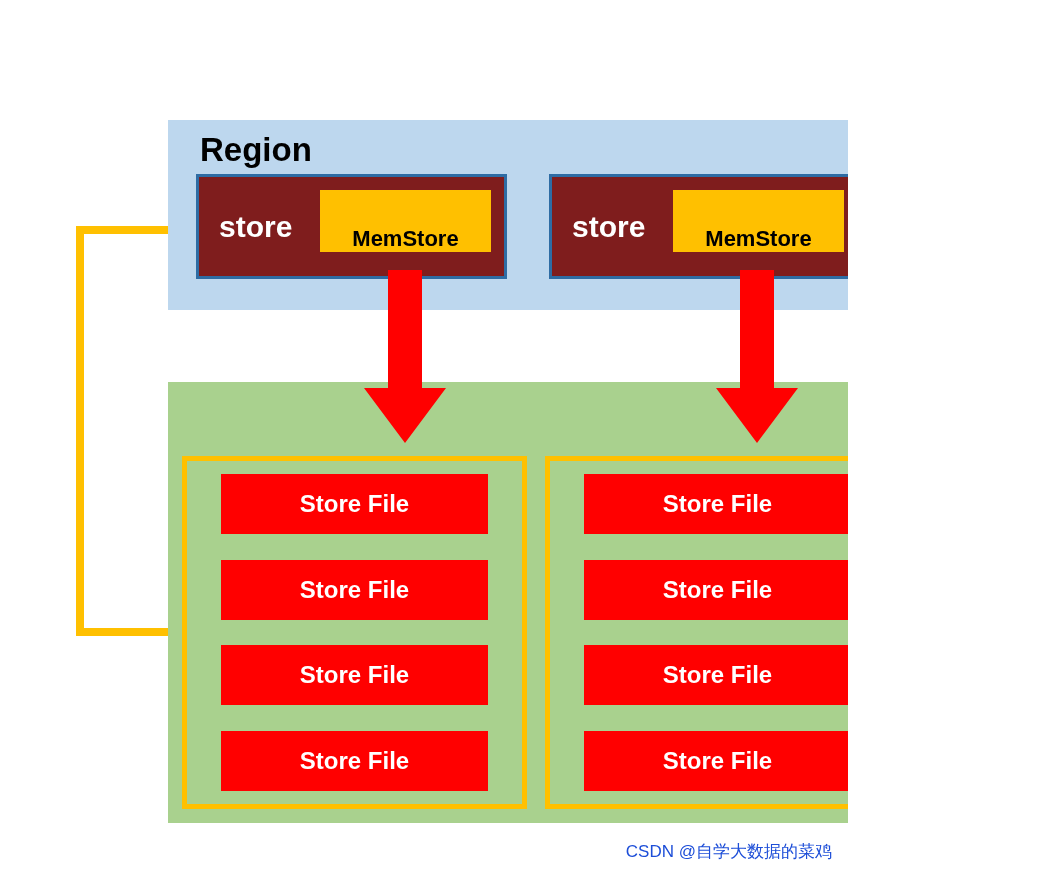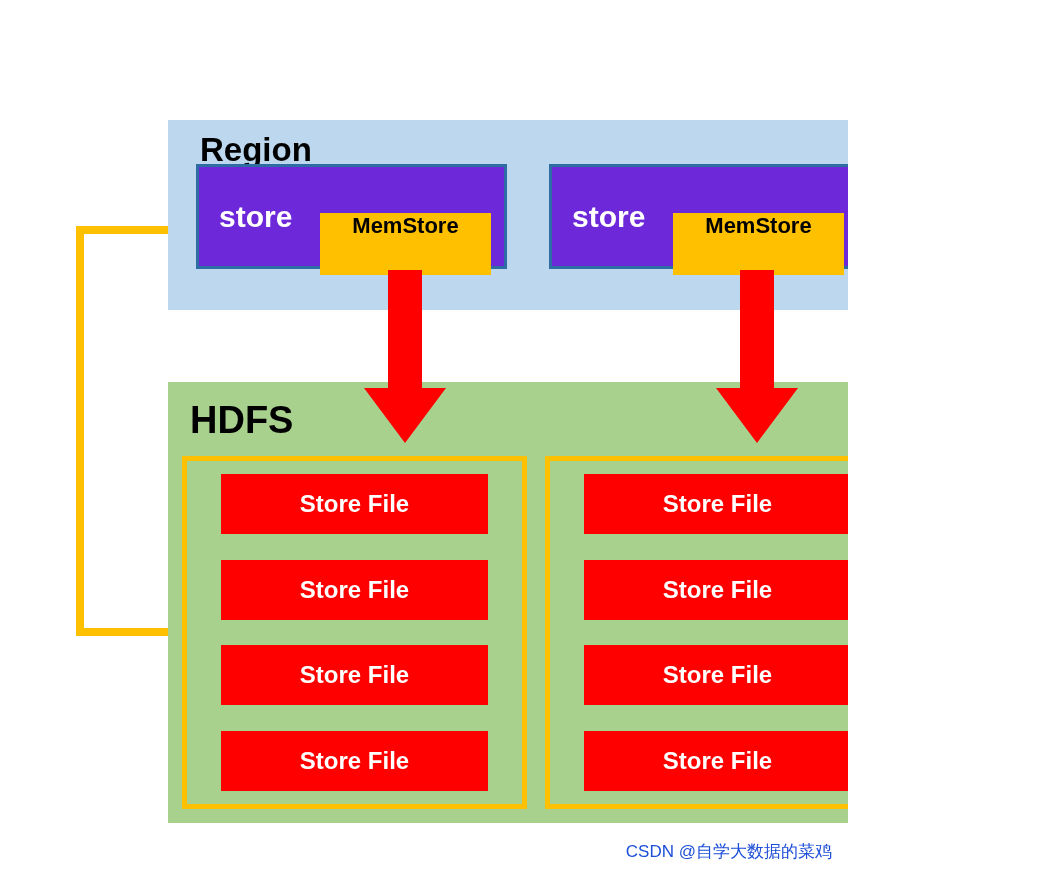--- a/index.html
+++ b/index.html
@@ -34,23 +34,23 @@
     font-size: 33px;
     font-weight: bold;
     color: #000000;
     letter-spacing: 0px;
     line-height: 40px;
   }
 
   
   .store-box {
     position: absolute;
-    top: 164px;
+    top: 174px;
     height: 105px;
-    background: #6d28d9;
+    background: #7f1d1d;
     border: 3px solid #2E6CA4;
     box-sizing: border-box;
   }
   .store-box.left  { left: 196px; width: 311px; }
   .store-box.right { left: 549px; width: 311px; }
 
   .store-label {
     position: absolute;
     left: 20px;
     top: 50%;
@@ -60,23 +60,22 @@
     color: #ffffff;
   }
   .memstore-box {
     position: absolute;
     top: 13px;
     left: 121px;
     width: 171px;
     height: 62px;
     background: #FFC000;
     display: flex;
-    align-items: flex-start;
+    align-items: flex-end;
     justify-content: center;
-    margin-top: 33px;
   }
   .memstore-label {
     font-size: 22px;
     font-weight: bold;
     color: #000000;
   }
 
   
   .arrow {
     position: absolute;
@@ -179,21 +178,20 @@
   </div>
 
   <div class="store-box right">
     <span class="store-label">store</span>
     <div class="memstore-box">
       <span class="memstore-label">MemStore</span>
     </div>
   </div>
 
   <div class="hdfs-box"></div>
-  <div class="hdfs-title">HDFS</div>
 
   <div class="sf-group left">
     <div class="store-file">
       <span class="store-file-label">Store File</span>
     </div>
     <div class="store-file">
       <span class="store-file-label">Store File</span>
     </div>
     <div class="store-file">
       <span class="store-file-label">Store File</span>

